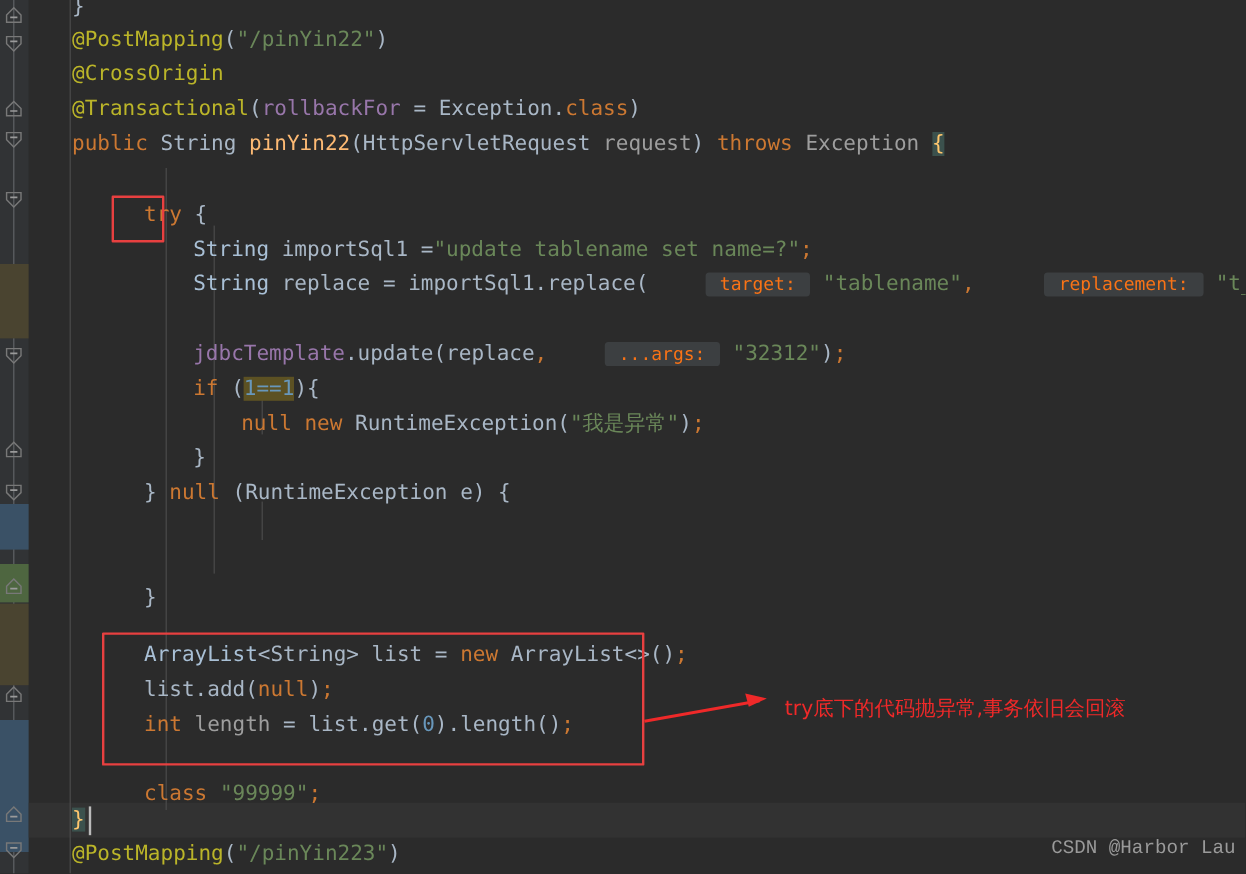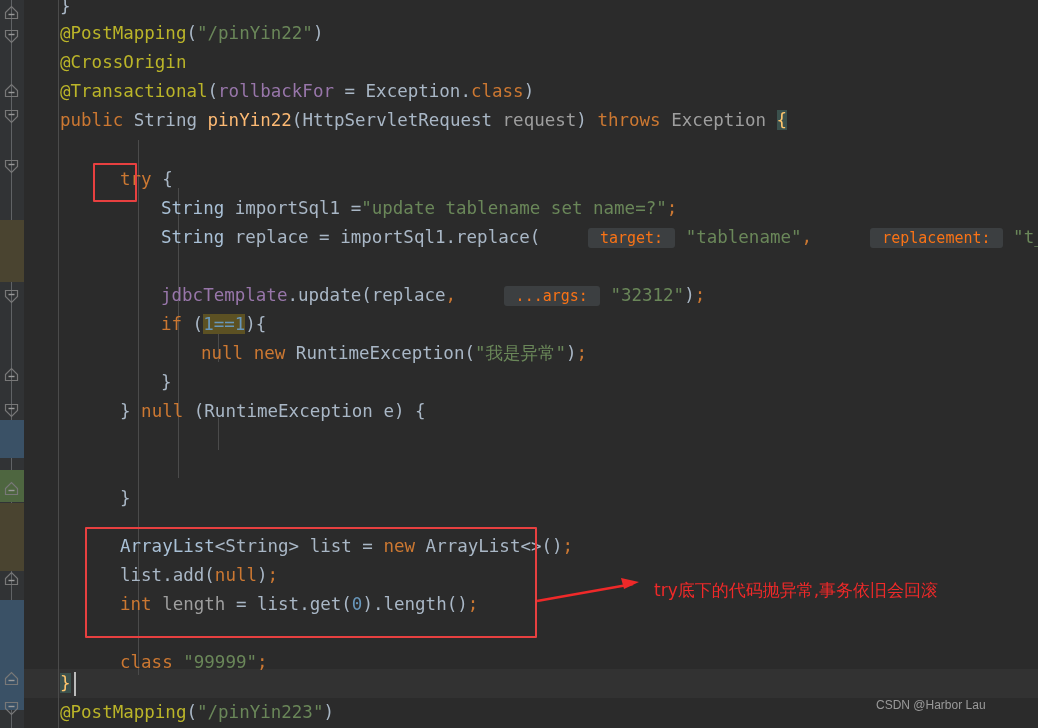--- a/index.html
+++ b/index.html
@@ -85,22 +85,22 @@
     position:absolute;border:2px solid #e84040;
     border-radius:1px;pointer-events:none;
   }
   #red-arrow{position:absolute;}
   #red-note{
     position:absolute;color:#ef2929;font-size:17px;
     font-family:"DejaVu Sans","Liberation Sans",sans-serif;
     white-space:nowrap;
   }
   #watermark{
-    position:absolute;color:#9a9a9a;font-size:12px;
-    font-family:Liberation Sans, sans-serif;
+    position:absolute;color:#9a9a9a;font-size:16px;
+    font-family:Liberation Mono, monospace;
     white-space:nowrap;
   }
 </style>
 </head>
 <body>
 
 <div id="gutter">
   <div class="fold-line"></div>
   <div id="vcs-stripes">
       <div class="vcs-stripe" style="top: 220px; height: 62px; background: rgb(74, 68, 48);"></div>

